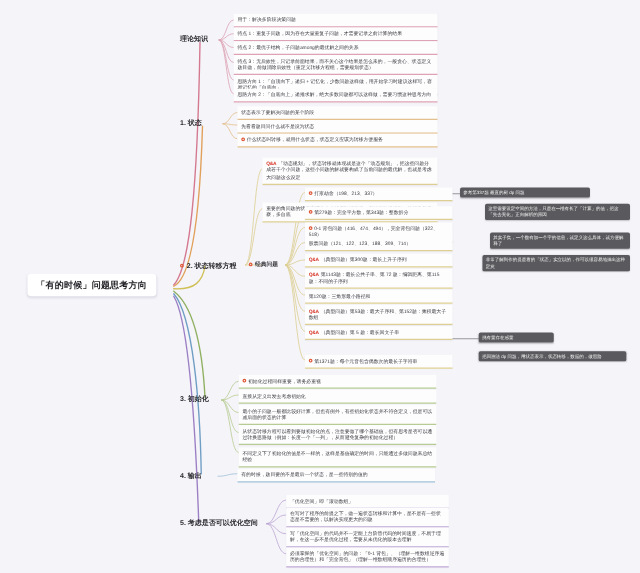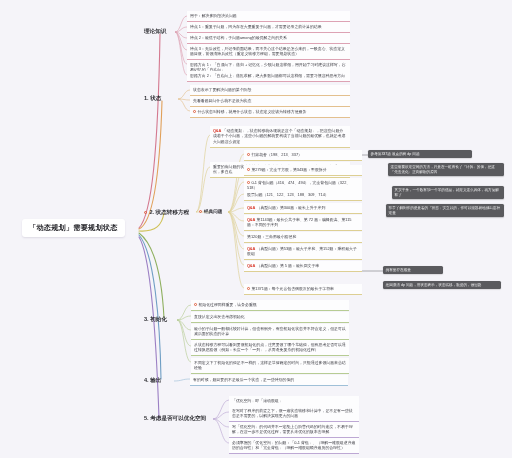--- a/index.html
+++ b/index.html
@@ -173,21 +173,21 @@
       <path d="M213,419 C221,419 221,427 229,427"></path>
       <path d="M213,419 C221,419 221,443 229,443"></path>
     </g>
 
     <g fill="none" stroke="#6d6d72" stroke-width=".55">
       <path d="M330,155 L368,155"></path>
       <path d="M352,271 L383,271"></path>
     </g>
   </svg>
 
-  <div class="node root">「动态规划」需要规划状态</div>
+  <div class="node root">「有的时候」问题思考方向</div>
 
   <div class="node b1" style="left:141px; top:26px; color:#2b2b30;">理论知识</div>
 
   <div class="node leaf u-pink" style="left:187px; top:11px; width:163px;">用于：解决多阶段决策问题</div>
   <div class="node leaf u-pink" style="left:187px; top:22px; width:163px;">特点 1：重复子问题，因为存在大量重复子问题，才需要记录之前计算的结果</div>
   <div class="node leaf u-pink" style="left:187px; top:33px; width:163px;">特点 2：最优子结构，子问题among的最优解之间的关系</div>
   <div class="node leaf u-pink" style="left:187px; top:44px; width:163px;">特点 3：无后效性，只记录前面结果，而不关心这个结果是怎么来的，一般贪心、状态定义题目做，前做消除后效性（重定义转移方程组，需要规划状态）</div>
   <div class="node leaf u-pink" style="left:187px; top:60px; width:163px;">思路方向 1：「自顶向下」递归 + 记忆化，少数问题这样做，用开始学习时建议这样写，容易记忆的「自底向」</div>
   <div class="node leaf u-pink" style="left:187px; top:71px; width:163px;">思路方向 2：「自底向上」递推求解，绝大多数问题都可以这样做，需要习惯这种思考方向</div>
 

